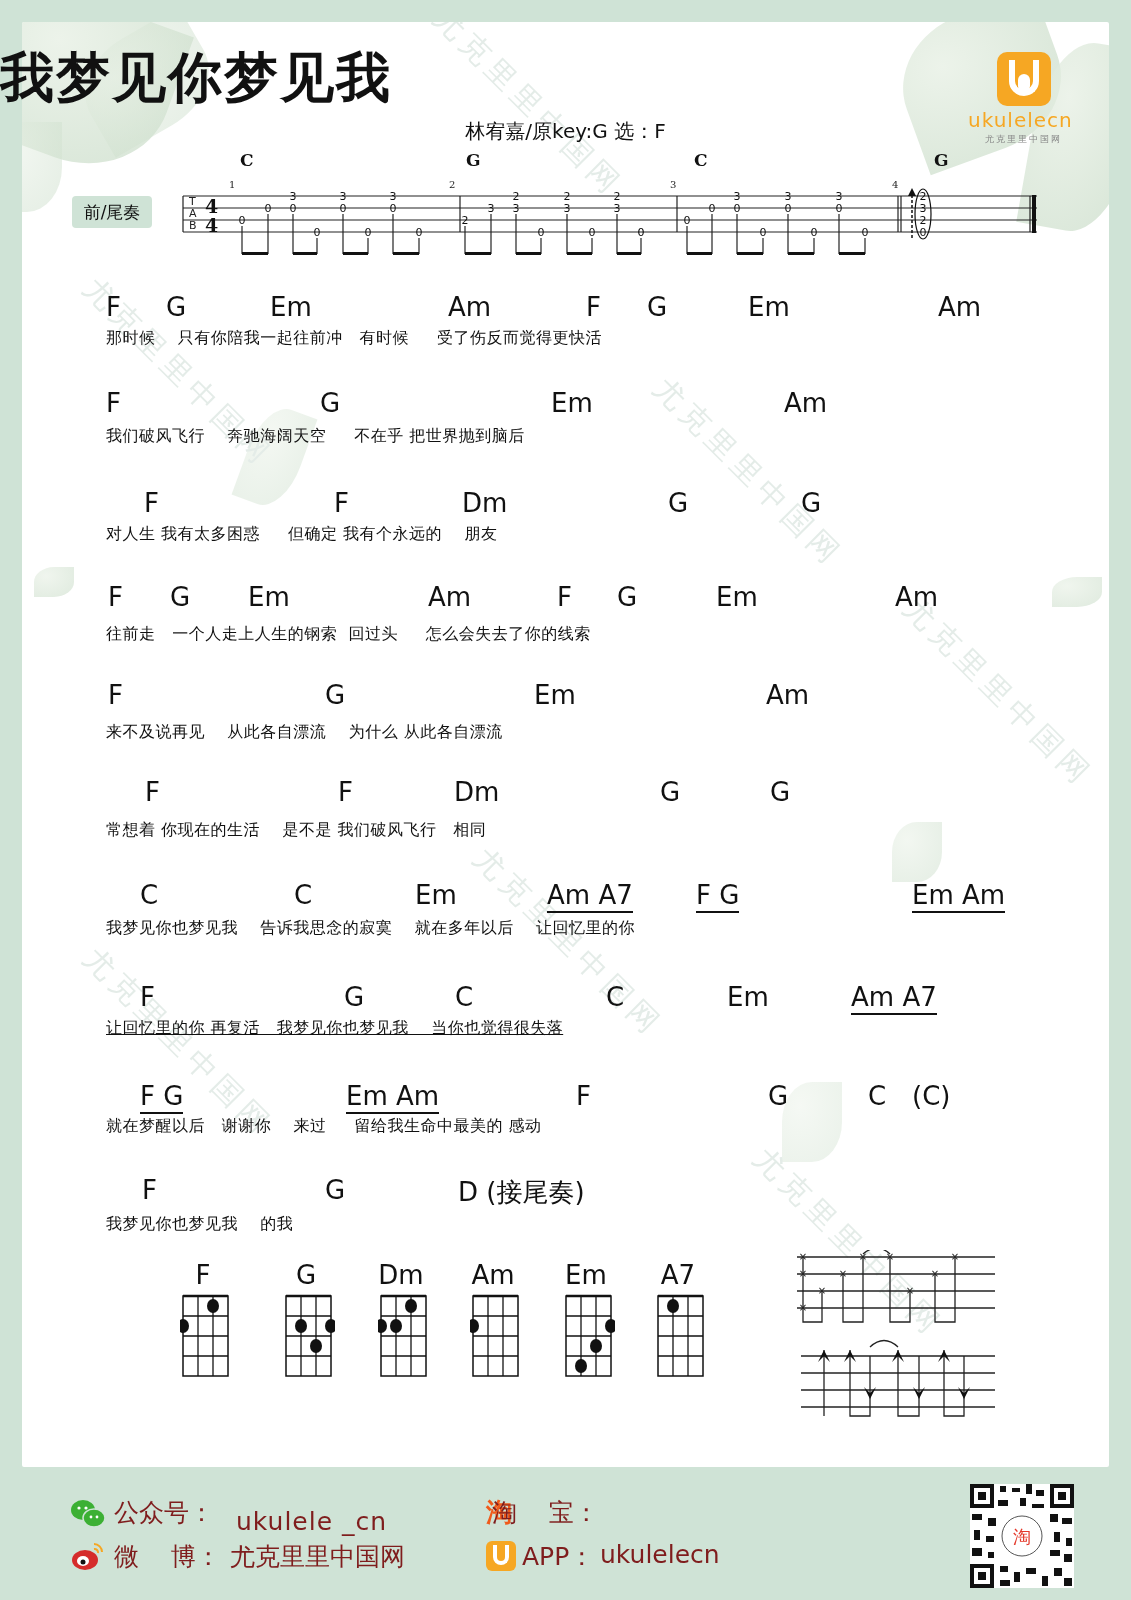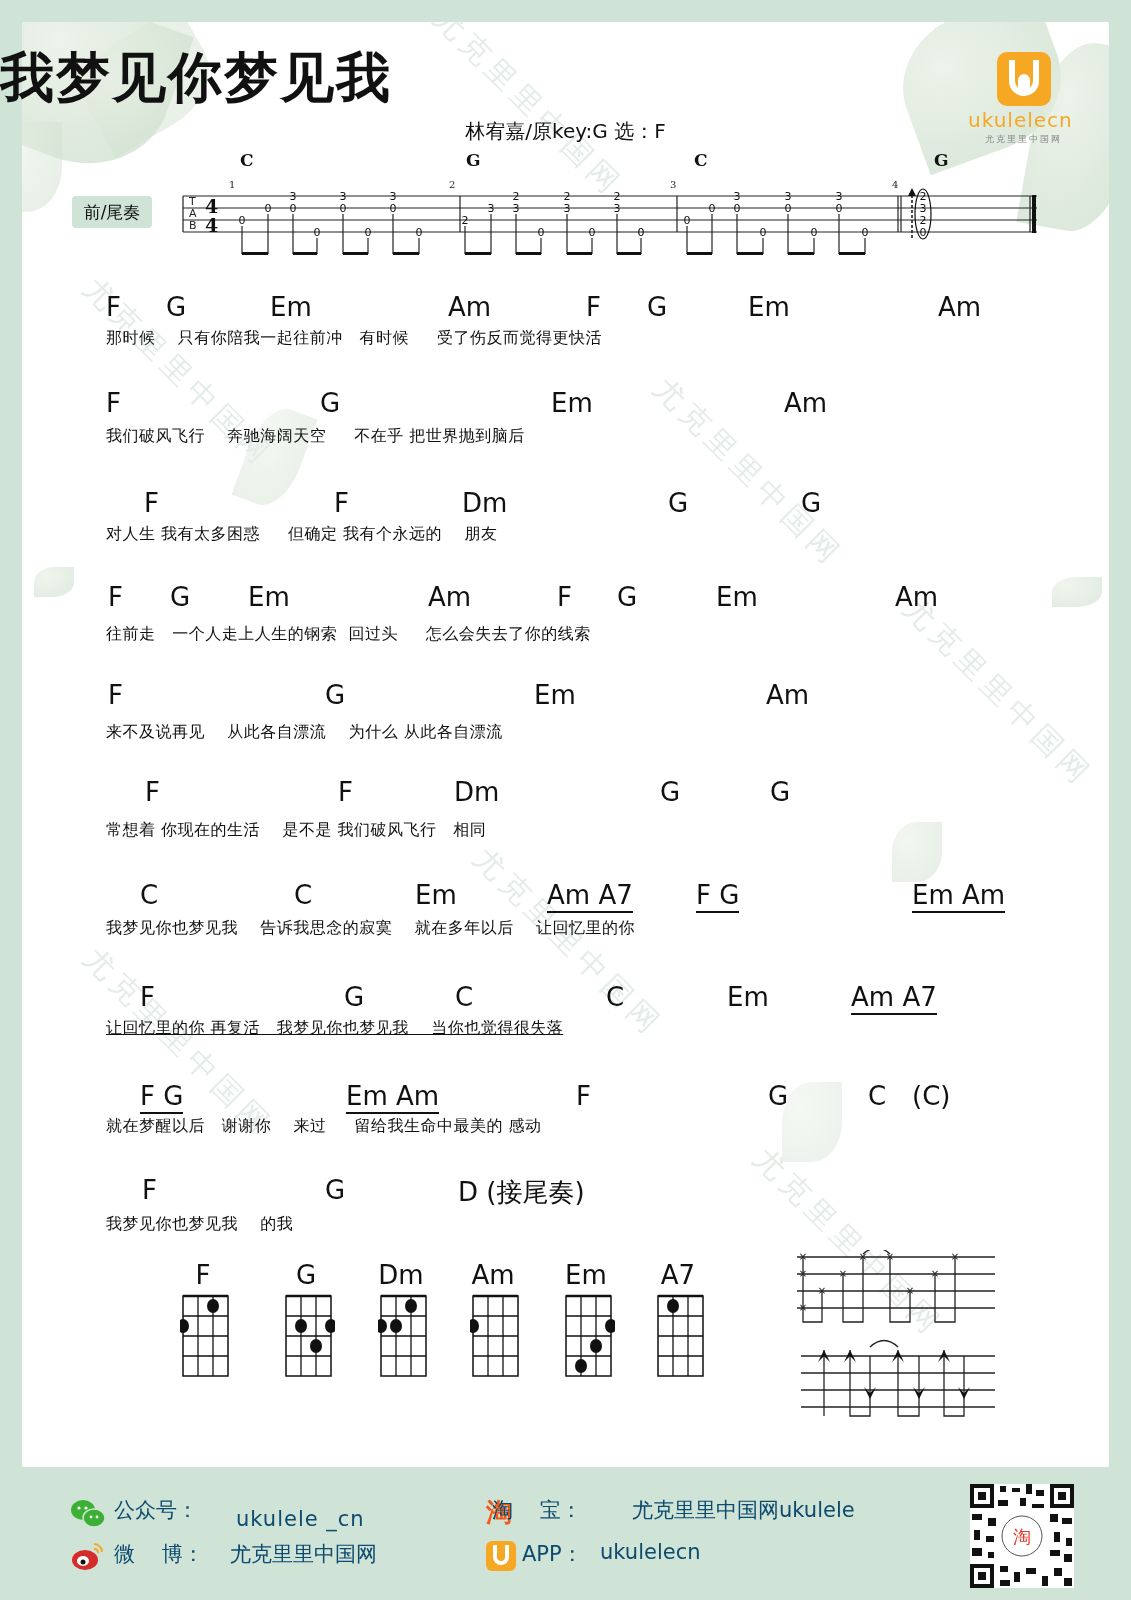--- a/index.html
+++ b/index.html
@@ -15,21 +15,21 @@
   .logo-text{position:absolute;left:968px;top:108px;font-size:20px;color:#f6a723;letter-spacing:1px;}
   .logo-sub{position:absolute;left:985px;top:133px;font-size:9px;color:#888;letter-spacing:2px;}
   .intro-label{position:absolute;left:72px;top:196px;width:80px;height:32px;background:#cfe3d6;border-radius:4px;font-size:17px;text-align:center;line-height:32px;}
   .tab-chord{position:absolute;top:150px;font-family:"DejaVu Serif",serif;font-weight:bold;font-size:17px;}
   .chord{position:absolute;font-size:26px;white-space:nowrap;}
   .chord.ul{border-bottom:2px solid #111;padding-bottom:1px;}
   .lyric{position:absolute;left:106px;font-size:16px;white-space:pre;letter-spacing:0.5px;}
   .cd{position:absolute;top:1294px;}
   .cd-name{position:absolute;top:-34px;left:0;width:46px;text-align:center;font-size:26px;}
   .footer{position:absolute;left:0;top:1467px;width:1131px;height:133px;}
-  .ft{position:absolute;font-size:21px;color:#0c4a6e;white-space:pre;}
+  .ft{position:absolute;font-size:25px;color:#7f1d1d;white-space:pre;}
   .ficon{position:absolute;}
   .qr{position:absolute;left:970px;top:1484px;width:104px;height:104px;background:
      repeating-linear-gradient(90deg,#111 0 5px,#fff 5px 9px),#111;}
 </style>
 </head>
 <body>
 
 <div class="sheet">
   <div class="leaf" style="left:-30px;top:-20px;width:180px;height:160px;transform:rotate(20deg);"></div>
   <div class="leaf" style="left:60px;top:10px;width:130px;height:100px;transform:rotate(-30deg);opacity:.5"></div>
@@ -388,21 +388,20 @@
       <ellipse cx="13" cy="21" rx="6" ry="5" fill="#fff"></ellipse>
     <circle cx="13" cy="22" r="2.5" fill="#111"></circle>
     <path d="M24 4 A8 8 0 0 1 32 12" stroke="#f6a723" stroke-width="2" fill="none"></path>
     <path d="M24 9 A3.5 3.5 0 0 1 28 13" stroke="#f6a723" stroke-width="2" fill="none"></path>
   </svg>
   <div class="ft" style="left:114px;top:73px">微    博：</div>
   <div class="ft" style="left:230px;top:73px">尤克里里中国网</div>
 
   <div class="ficon" style="left:486px;top:28px;font-size:26px;font-weight:bold;color:#f05a1a">淘</div>
   <div class="ft" style="left:492px;top:29px">淘    宝：</div>
-  <div class="ft" style="left:632px;top:29px">尤克里里中国网ukulele</div>
 
   <div class="ficon" style="left:486px;top:74px;width:30px;height:30px;background:#f6a723;border-radius:6px">
     <div style="position:absolute;left:7px;top:4px;width:16px;height:20px;border:4px solid #fff;border-top:none;border-radius:0 0 9px 9px;box-sizing:border-box"></div>
   </div>
   <div class="ft" style="left:522px;top:73px">APP：</div>
   <div class="ft" style="left:600px;top:73px">ukulelecn</div>
 </div>
 
 <svg class="qr" style="background:#fff" width="104" height="104">
   <g fill="#111">

